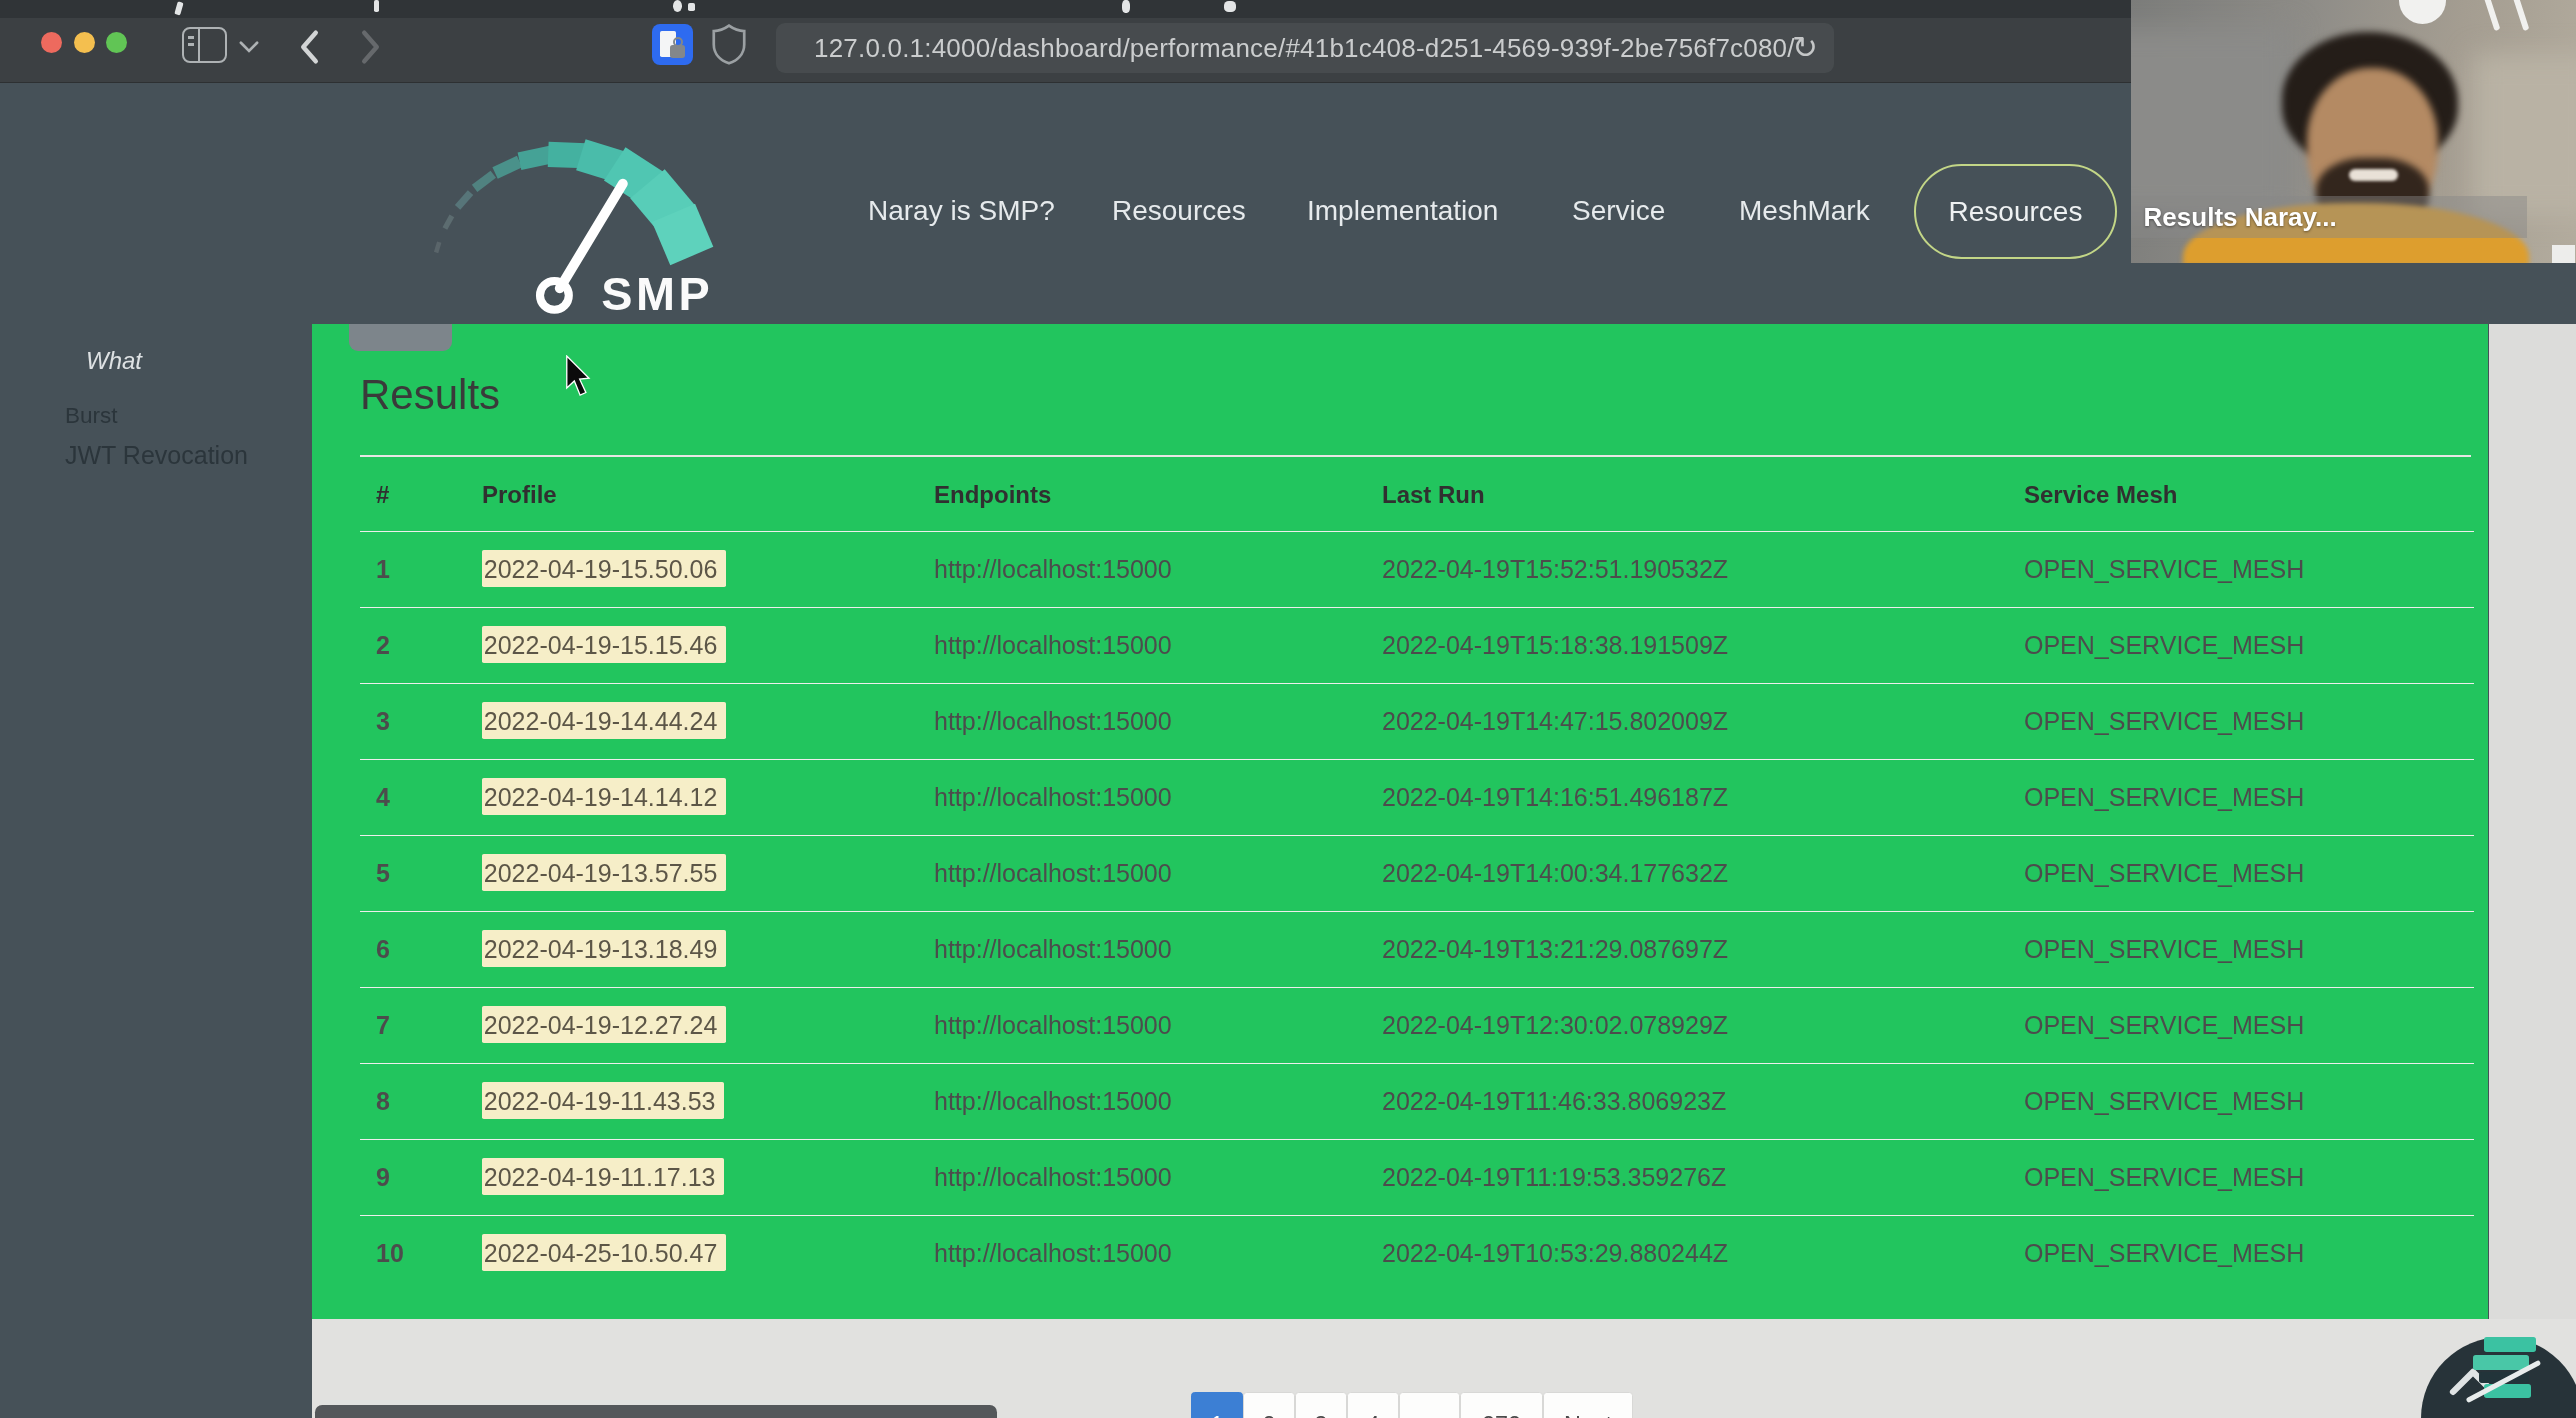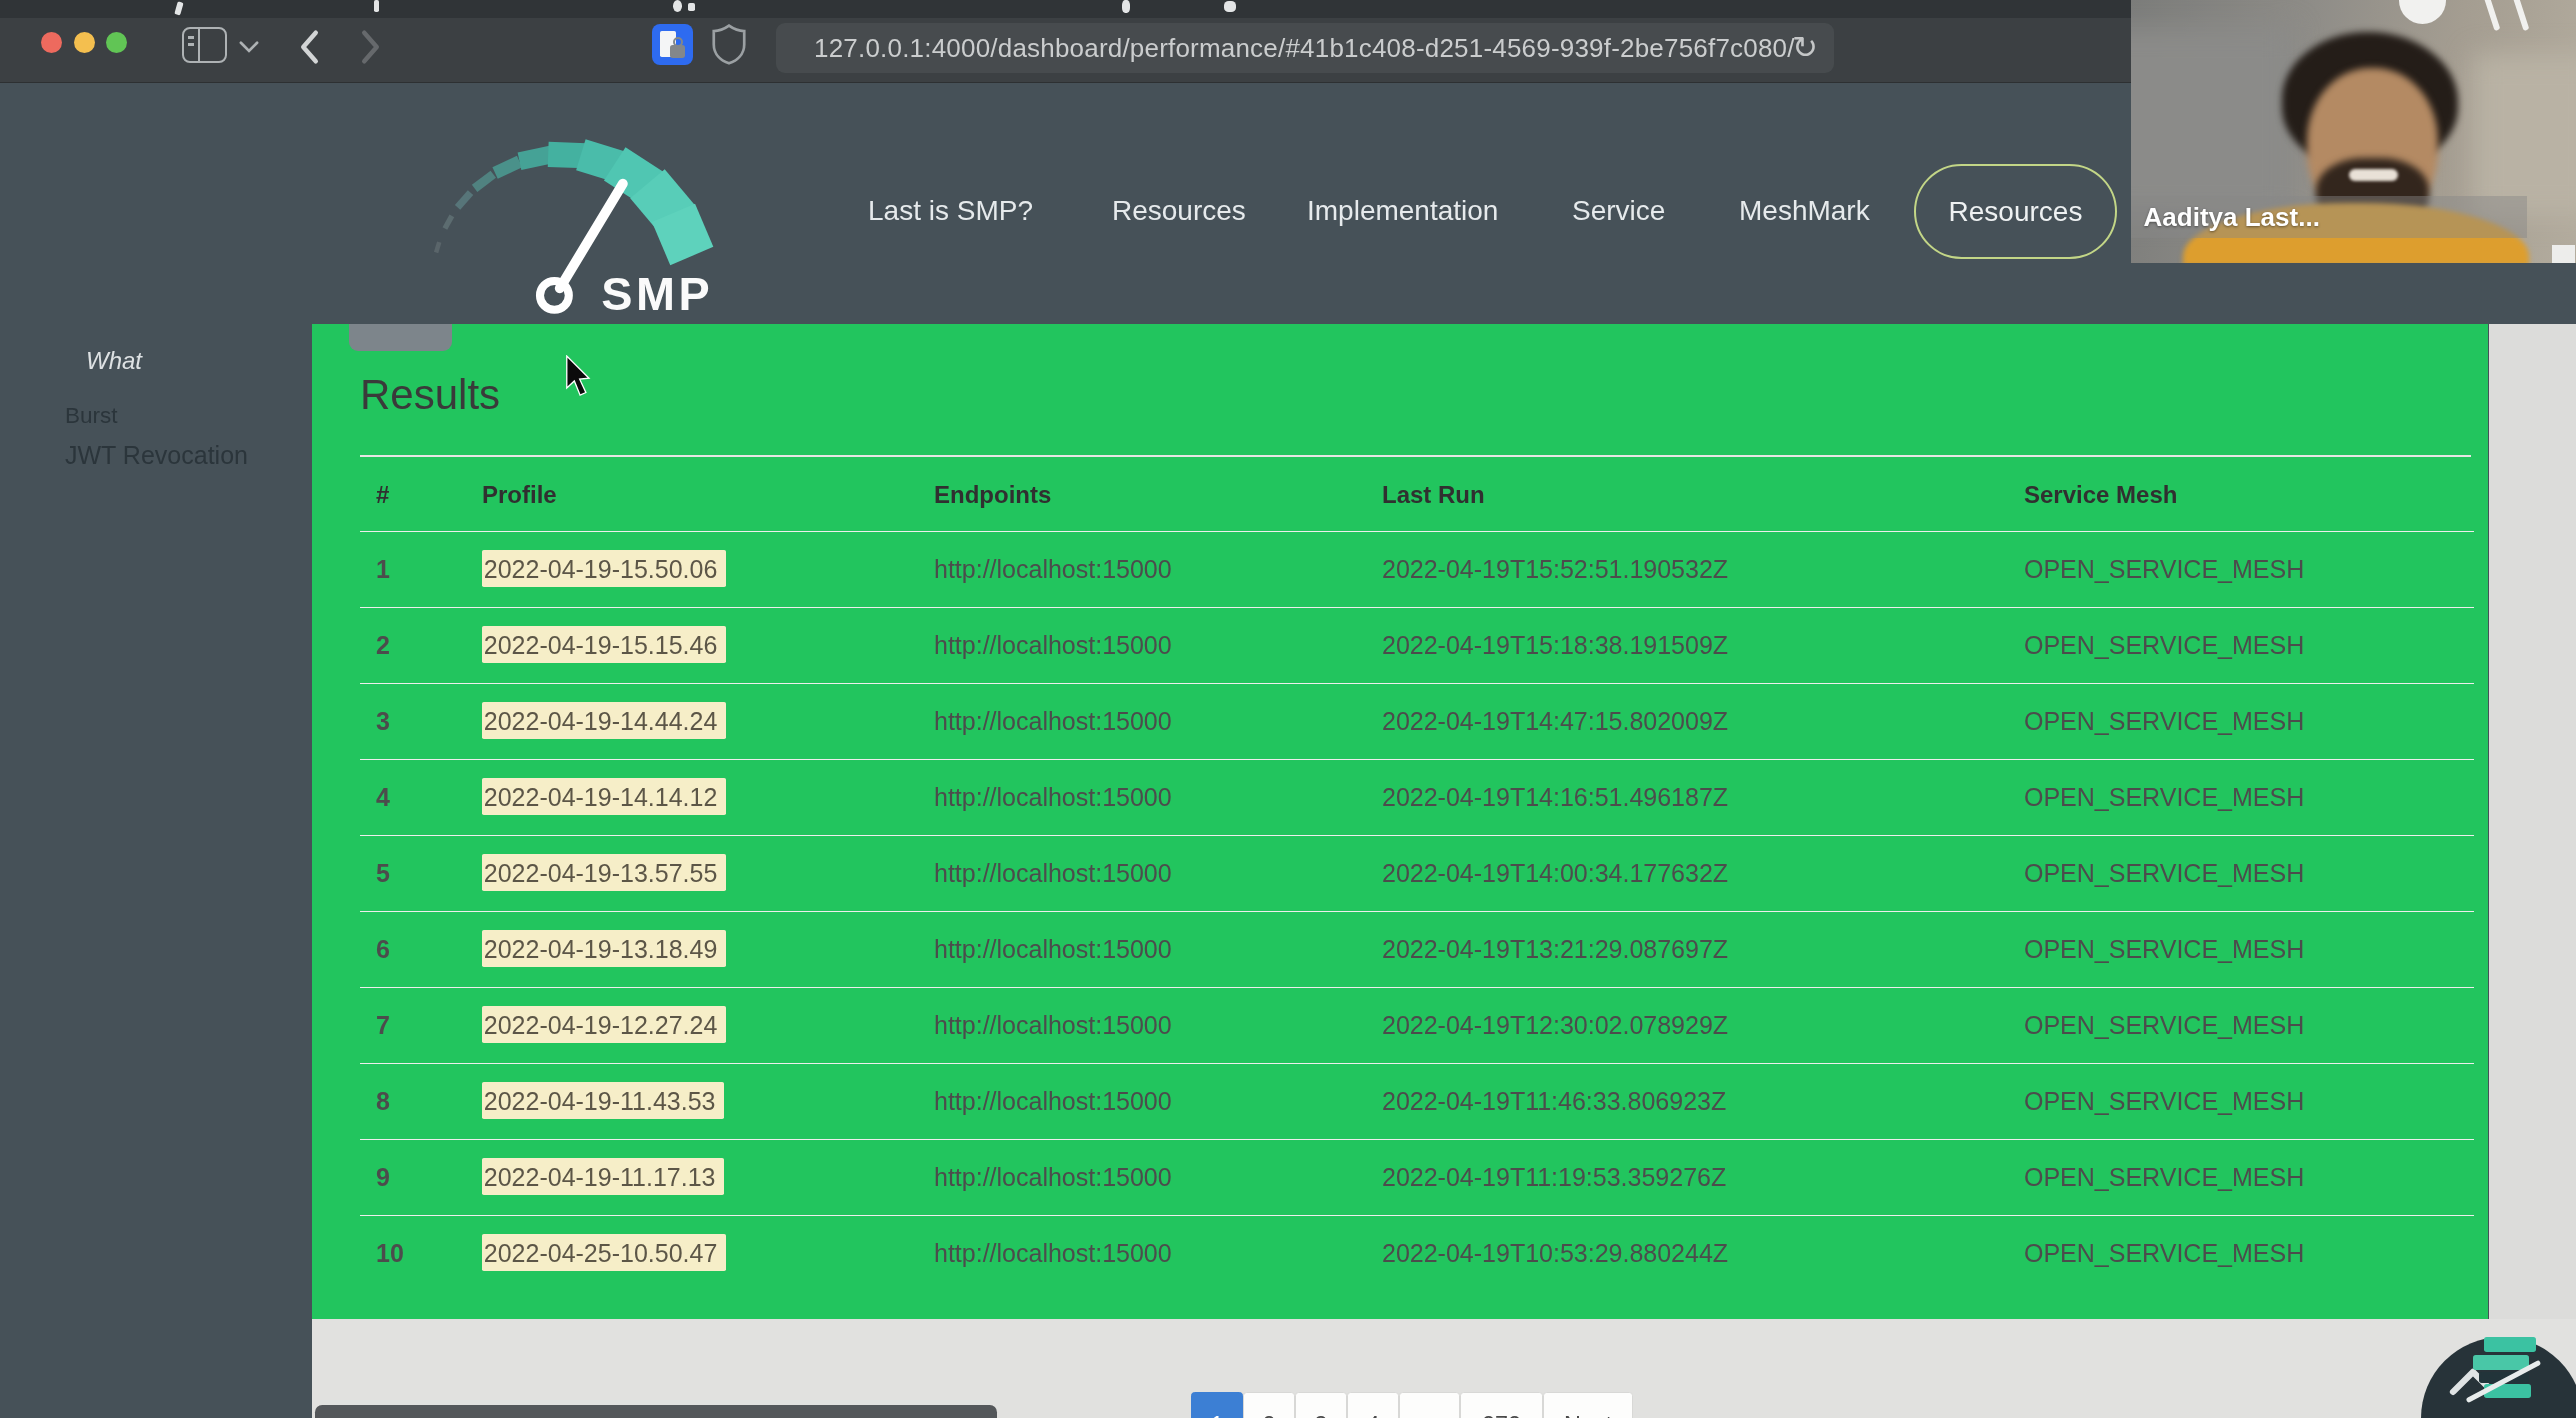--- a/index.html
+++ b/index.html
@@ -177,21 +177,21 @@
         <rect x="-23" y="-18" width="46" height="36" fill="#4abcaa" transform="translate(227.4,66.5) rotate(17)"></rect>
         <rect x="-25" y="-22" width="50" height="44" fill="#50c6b2" transform="translate(264.0,83.4) rotate(33)"></rect>
         <rect x="-26" y="-25" width="52" height="50" fill="#58cdb8" transform="translate(296.1,111.8) rotate(50)"></rect>
         <rect x="-26" y="-26" width="52" height="52" fill="#5ed2bc" transform="translate(318.5,148.3) rotate(67)"></rect>
         <line x1="182" y1="208" x2="252" y2="92" stroke="#ffffff" stroke-width="11" stroke-linecap="round"></line>
         <circle cx="176" cy="216" r="16" fill="none" stroke="#ffffff" stroke-width="9"></circle>
         <text x="228" y="232" font-size="52" font-weight="bold" letter-spacing="4" fill="#fafafa" font-family="Liberation Sans, sans-serif">SMP</text>
       </g>
     </svg>
 
-    <span class="nav-link" style="left:868px;">Last is SMP?</span>
+    <span class="nav-link" style="left:868px;">Naray is SMP?</span>
     <span class="nav-link" style="left:1112px;">Resources</span>
     <span class="nav-link" style="left:1307px;">Implementation</span>
     <span class="nav-link" style="left:1572px;">Service</span>
     <span class="nav-link" style="left:1739px;">MeshMark</span>
     <div class="dash-pill">
       <span>Resources</span>
     </div>
   </div>
 
   <span class="side-item side-load">What</span>
@@ -328,21 +328,21 @@
     <div class="blob" style="left:342px; top:54px; width:126px; height:162px; background:#b9b2a4;"></div>
     <div class="hair"></div>
     <div class="face"></div>
     <div class="beard"></div>
     <div class="smile"></div>
     <div class="shirt"></div>
     <div class="circle-btn"></div>
     <div class="x-bar" style="left:358px;"></div>
     <div class="x-bar" style="left:387px;"></div>
     <div class="name-strip">
-      <span>Aaditya Last...</span>
+      <span>Results Naray...</span>
     </div>
     <div class="sliver"></div>
   </div>
 
   <svg class="cursor" width="32" height="43" viewBox="0 0 36 48">
     <path d="M2,1 L2,37 L10.5,29 L17,45 L23.5,42 L16.5,27 L27,26 Z" fill="#0b0b0b" stroke="#ffffff" stroke-width="1.5"></path>
   </svg>
 
 </div>
 

